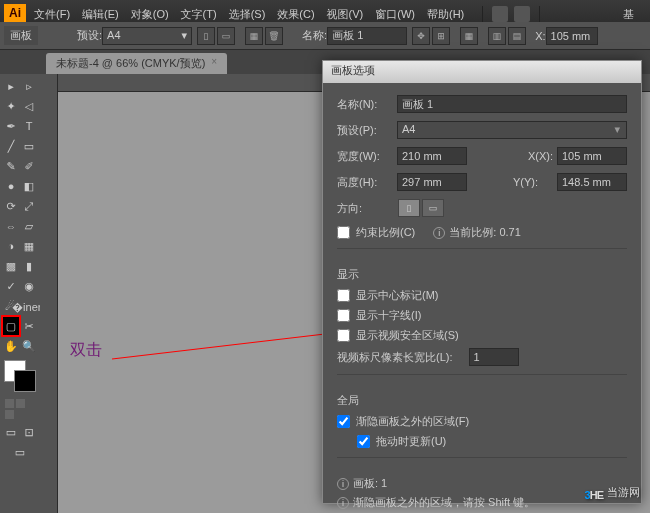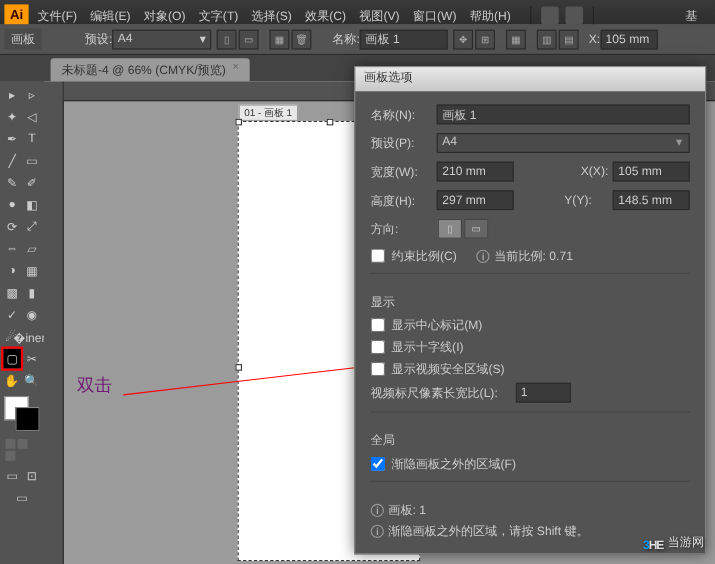--- a/index.html
+++ b/index.html
@@ -194,28 +194,20 @@
         <span class="tool">⊡</span>
       </div>
     <div class="tool-row" style="justify-content:center">
         <span class="tool">▭</span>
       </div>
   </div>
 
   <div class="canvas-area">
     <div class="ruler-v"></div>
     <div class="ruler-h"></div>
-    <div class="artboard">
-      <div class="artboard-label">01 - 画板 1</div>
-      <span class="handle" style="top:-3px;left:-3px"></span>
-      <span class="handle" style="top:-3px;left:80px"></span>
-      <span class="handle" style="top:-3px;right:-3px"></span>
-      <span class="handle" style="top:220px;left:-3px"></span>
-      <span class="handle" style="top:220px;right:-3px"></span>
-    </div>
     <div class="annotation">双击</div>
     <svg class="arrow">
         <line x1="0" y1="30" x2="230" y2="3"></line>
         <polygon points="230,3 222,0 224,8"></polygon>
       </svg>
   </div>
 </div>
 
 <div class="dialog">
   <div class="dialog-title">画板选项</div>
@@ -273,20 +265,24 @@
         <input class="dlg-input sm" style="width: 50px;" value="1">
       </div>
     </div>
     <hr class="hr">
     <div class="dlg-section">
       <div class="dlg-section-title">全局</div>
       <div class="dlg-check">
           <input type="checkbox" checked="" style="">
           <span>渐隐画板之外的区域(F)</span>
         </div>
+      <div class="dlg-check dlg-indent">
+          <input type="checkbox" checked="" style="">
+          <span>拖动时更新(U)</span>
+        </div>
     </div>
     <hr class="hr">
     <div class="dlg-section">
       <div style="margin-bottom:4px"><span class="info-icn">i</span><span>画板: 1</span></div>
       <div style="margin-bottom:2px"><span class="info-icn">i</span><span>渐隐画板之外的区域，请按 Shift 键。</span></div>
       <div style="margin-left:16px"></div>
     </div>
   </div>
 </div>
 

